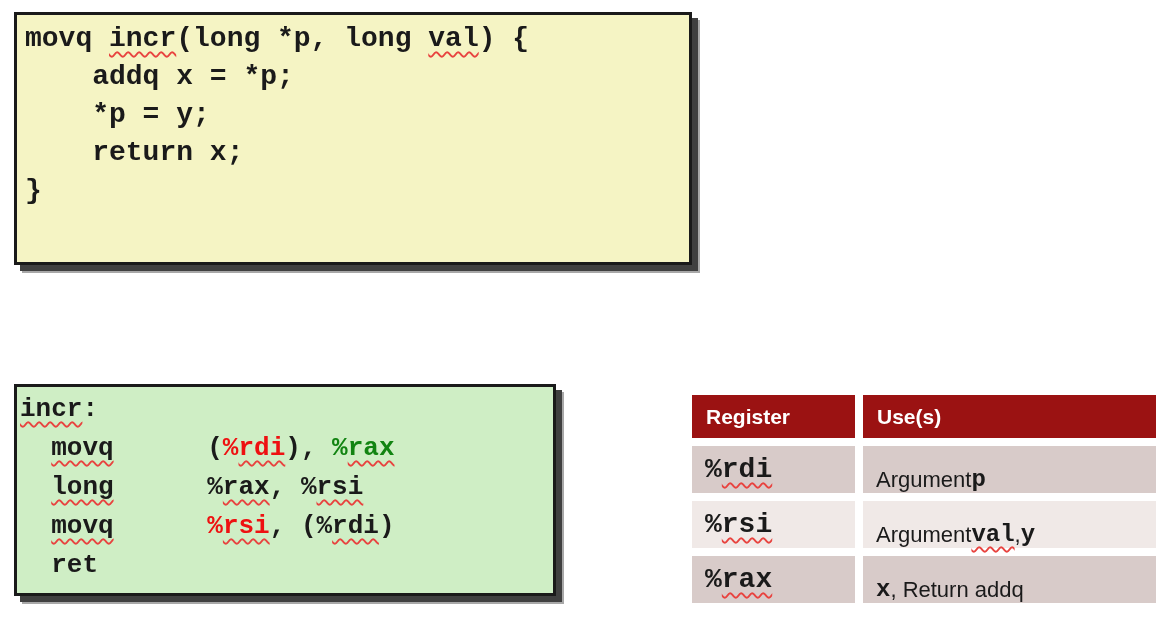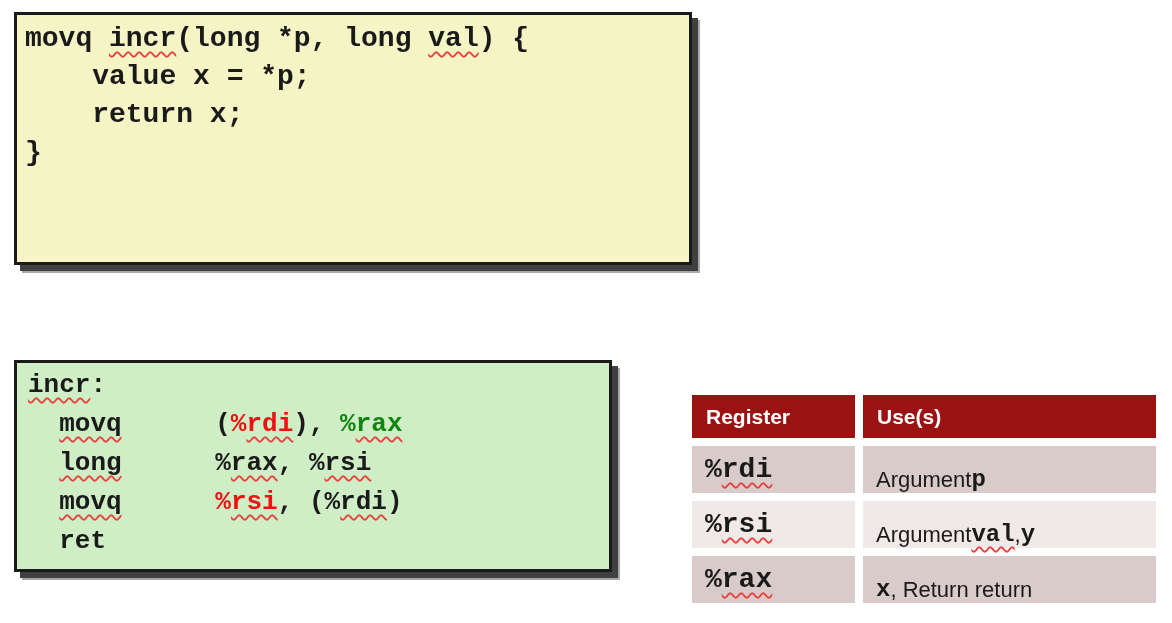--- a/index.html
+++ b/index.html
@@ -7,22 +7,22 @@
               font-family:"Liberation Sans", sans-serif; }
   body { position:relative; }
 
   .code-box {
     position:absolute;
     border:3px solid #1a1a1a;
     box-shadow:6px 6px 0 var(--box_shadow), 8px 8px 0 #a8a8a8;
   }
   #c-code-box   { left:14px; top:12px;  width:678px; height:253px;
                   background:var(--c_box_bg); padding:5px 8px; }
-  #asm-code-box { left:14px; top:360px; width:598px; height:212px;
-                  background:var(--asm_box_bg); padding:3px 11px; }
+  #asm-code-box { left:14px; top:384px; width:542px; height:212px;
+                  background:var(--asm_box_bg); padding:3px 3px; }
 
   .code-line { font-family:"Liberation Mono","DejaVu Sans Mono",monospace;
                font-weight:bold; white-space:pre; color:#1a1a1a; }
   #c-code-box   .code-line { font-size:28px; line-height:38px; }
   #asm-code-box .code-line { font-size:26px; line-height:39px; }
 
   .red   { color:var(--register_red); }
   .green { color:var(--register_green); }
   .sq    { text-decoration-line:underline; text-decoration-style:wavy;
            text-decoration-color:var(--squiggle_red);
@@ -49,21 +49,22 @@
   .use-cell { font-size:22px;align-items:flex-end; }
   .use-cell .mono { font-family:"Liberation Mono","DejaVu Sans Mono",monospace;
                     font-weight:bold; font-size:24px; }
   .use-cell .sans { font-size:22px; }
 </style>
 </head>
 <body>
 
 <div id="c-code-box" class="code-box">
     <div class="code-line"><span>movq </span><span class="sq">incr</span><span>(long *p, long </span><span class="sq">val</span><span>) {</span></div>
-    <div class="code-line"><span>    value x = *p;</span></div>
+    <div class="code-line"><span>    addq x = *p;</span></div>
+    <div class="code-line"><span>    *p = y;</span></div>
     <div class="code-line"><span>    return x;</span></div>
     <div class="code-line"><span>}</span></div>
   </div>
 
 <div id="asm-code-box" class="code-box">
     <div class="code-line"><span class="sq">incr</span><span>:</span></div>
     <div class="code-line"><span>  </span><span class="sq">movq</span><span>      (</span><span class="red">%</span><span class="red sq">rdi</span><span>), </span><span class="green">%</span><span class="green sq">rax</span></div>
     <div class="code-line"><span>  </span><span class="sq">long</span><span>      %</span><span class="sq">rax</span><span>, %</span><span class="sq">rsi</span></div>
     <div class="code-line"><span>  </span><span class="sq">movq</span><span>      </span><span class="red">%</span><span class="red sq">rsi</span><span>, (%</span><span class="sq">rdi</span><span>)</span></div>
     <div class="code-line"><span>  ret</span></div>
@@ -92,15 +93,15 @@
       <span class="sans">, </span>
       <span class="mono">y</span>
     </div>
 
   <div class="td-cell reg-cell row-odd">
       <span>%</span>
       <span class="sq">rax</span>
     </div>
   <div class="td-cell use-cell row-odd">
       <span class="mono">x</span>
-      <span class="sans">, Return return</span>
+      <span class="sans">, Return addq</span>
     </div>
 </div>
 
 </body></html>

